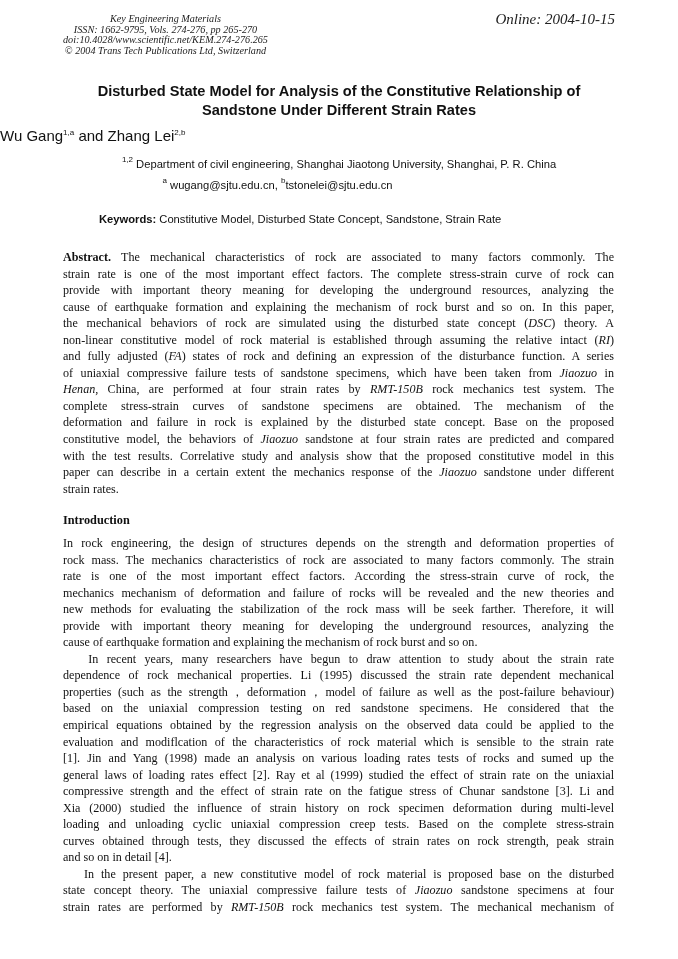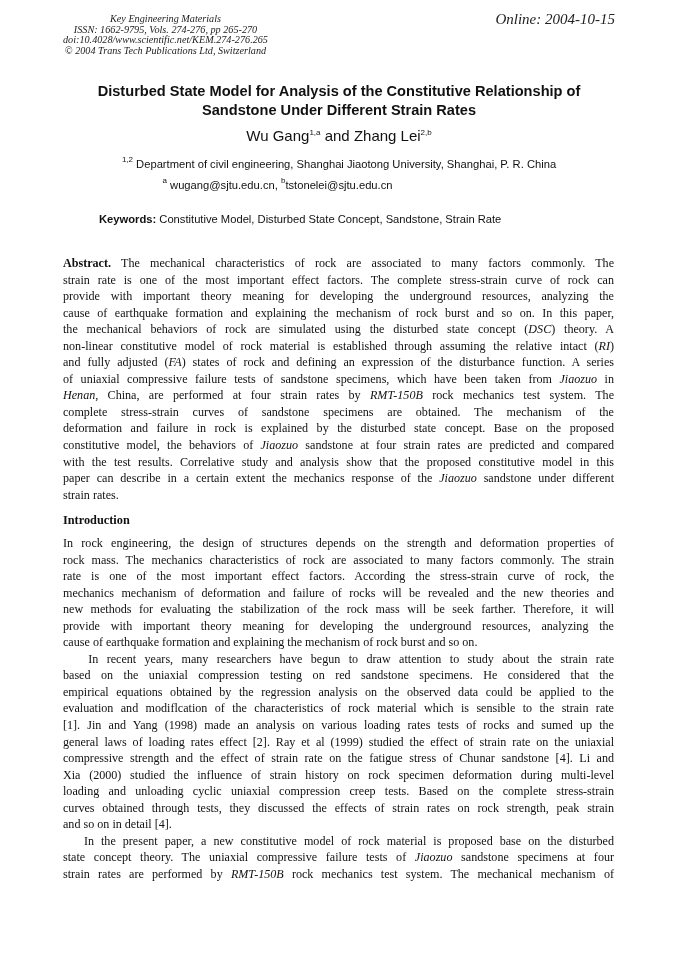--- a/index.html
+++ b/index.html
@@ -2,21 +2,21 @@
 <html><head>
 <meta charset="utf-8">
 <style>
   html, body { margin: 0; padding: 0; background: #ffffff; }
   body { width: 678px; height: 959px; position: relative; overflow: hidden; color: #111; }
   .page { position: absolute; left: 0; top: 0; width: 678px; height: 959px; }
   .hdr { position: absolute; left: 63px; top: 14px; font-family: "Liberation Serif", serif; font-style: italic; font-size: 10.2px; line-height: 10.6px; color: #222; }
   .hdr div { white-space: nowrap; text-align: center; }
   .online { position: absolute; right: 63px; top: 14px; font-family: "Liberation Serif", serif; font-style: italic; font-size: 15px; line-height: 10.6px; color: #222; }
   .title { position: absolute; left: 40px; width: 598px; top: 82px; text-align: center; font-family: "Liberation Sans", sans-serif; font-weight: bold; font-size: 14.6px; line-height: 18.5px; color: #111; }
-  .authors { position: absolute; left: 0; width: 678px; top: 127px; text-align: center; font-family: "Liberation Sans", sans-serif; font-size: 15px; line-height: 18px; }
+  .authors { position: absolute; left: 0; width: 678px; top: 127px; font-family: "Liberation Sans", sans-serif; font-size: 15px; line-height: 18px; }
   .authors sup, .affil sup, .emails sup { font-size: 8px; vertical-align: 6px; line-height: 0; }
   .affil { position: absolute; left: 0; width: 678px; top: 157px; text-align: center; font-family: "Liberation Sans", sans-serif; font-size: 11.2px; line-height: 14px; }
   .emails { position: absolute; left: 0; width: 555px; top: 178px; text-align: center; font-family: "Liberation Sans", sans-serif; font-size: 11.2px; line-height: 14px; }
   .keywords { position: absolute; left: 63px; top: 212px; font-family: "Liberation Sans", sans-serif; font-size: 11.2px; line-height: 14px; white-space: nowrap; }
   .keywords b { font-weight: bold; margin-left: 36px; }
   .para { position: absolute; left: 63px; width: 551px; font-family: "Liberation Serif", serif; font-size: 12.1px; line-height: 16.55px; text-align: justify; color: #111; }
   .para .ln { display: block; text-align: justify; text-align-last: justify; white-space: nowrap; overflow: visible; height: 16.55px; }
   .para .ln.last { text-align-last: left; }
   .section-head { position: absolute; left: 63px; top: 513px; font-family: Liberation Serif, serif; font-weight: bold; font-size: 12.3px; line-height: 15px; }
   i { font-style: italic; }
@@ -41,21 +41,21 @@
   </div>
 
   <div class="authors"><span>Wu Gang</span><sup>1,a</sup><span> and </span><span>Zhang Lei</span><sup>2,b</sup></div>
 
   <div class="affil"><sup>1,2</sup><span> Department of civil engineering, Shanghai Jiaotong University, Shanghai, P. R. China</span></div>
 
   <div class="emails"><sup>a</sup><span> wugang@sjtu.edu.cn, </span><sup>b</sup><span>tstonelei@sjtu.edu.cn</span></div>
 
   <div class="keywords"><b>Keywords:</b><span> Constitutive Model, Disturbed State Concept, Sandstone, Strain Rate</span></div>
 
-  <div class="para" id="abstract" style="top:255px;">
+  <div class="para" id="abstract" style="top:249px;">
       <span class="ln"><span class="ab-label">Abstract.</span><span> The mechanical characteristics of rock are associated to many factors commonly. The</span></span>
       <span class="ln"><span>strain rate is one of the most important effect factors. The complete stress-strain curve of rock can</span></span>
       <span class="ln"><span>provide with important theory meaning for developing the underground resources, analyzing the</span></span>
       <span class="ln"><span>cause of earthquake formation and explaining the mechanism of rock burst and so on. In this paper,</span></span>
       <span class="ln"><span>the mechanical behaviors of rock are simulated using the disturbed state concept (</span><i>DSC</i><span>) theory. A</span></span>
       <span class="ln"><span>non-linear constitutive model of rock material is established through assuming the relative intact (</span><i>RI</i><span>)</span></span>
       <span class="ln"><span>and fully adjusted (</span><i>FA</i><span>) states of rock and defining an expression of the disturbance function. A series</span></span>
       <span class="ln"><span>of uniaxial compressive failure tests of sandstone specimens, which have been taken from </span><i>Jiaozuo</i><span> in</span></span>
       <span class="ln"><span></span><i>Henan</i><span>, China, are performed at four strain rates by </span><i>RMT-150B</i><span> rock mechanics test system. The</span></span>
       <span class="ln"><span>complete stress-strain curves of sandstone specimens are obtained. The mechanism of the</span></span>
@@ -70,26 +70,28 @@
 
   <div class="para" id="intro" style="top:535px;">
       <span class="ln">In rock engineering, the design of structures depends on the strength and deformation properties of</span>
       <span class="ln">rock mass. The mechanics characteristics of rock are associated to many factors commonly. The strain</span>
       <span class="ln">rate is one of the most important effect factors. According the stress-strain curve of rock, the</span>
       <span class="ln">mechanics mechanism of deformation and failure of rocks will be revealed and the new theories and</span>
       <span class="ln">new methods for evaluating the stabilization of the rock mass will be seek farther. Therefore, it will</span>
       <span class="ln">provide with important theory meaning for developing the underground resources, analyzing the</span>
       <span class="ln last">cause of earthquake formation and explaining the mechanism of rock burst and so on.</span>
       <span class="ln">&nbsp;&nbsp;&nbsp;In recent years, many researchers have begun to draw attention to study about the strain rate</span>
+      <span class="ln">dependence of rock mechanical properties. Li (1995) discussed the strain rate dependent mechanical</span>
+      <span class="ln">properties (such as the strength，deformation，model of failure as well as the post-failure behaviour)</span>
       <span class="ln">based on the uniaxial compression testing on red sandstone specimens. He considered that the</span>
       <span class="ln">empirical equations obtained by the regression analysis on the observed data could be applied to the</span>
       <span class="ln">evaluation and modiflcation of the characteristics of rock material which is sensible to the strain rate</span>
       <span class="ln">[1]. Jin and Yang (1998) made an analysis on various loading rates tests of rocks and sumed up the</span>
       <span class="ln">general laws of loading rates effect [2]. Ray et al (1999) studied the effect of strain rate on the uniaxial</span>
-      <span class="ln">compressive strength and the effect of strain rate on the fatigue stress of Chunar sandstone [4]. Li and</span>
+      <span class="ln">compressive strength and the effect of strain rate on the fatigue stress of Chunar sandstone [3]. Li and</span>
       <span class="ln">Xia (2000) studied the influence of strain history on rock specimen deformation during multi-level</span>
       <span class="ln">loading and unloading cyclic uniaxial compression creep tests. Based on the complete stress-strain</span>
       <span class="ln">curves obtained through tests, they discussed the effects of strain rates on rock strength, peak strain</span>
       <span class="ln last">and so on in detail [4].</span>
       <span class="ln"><span>&nbsp;&nbsp;&nbsp;In the present paper, a new constitutive model of rock material is proposed base on the disturbed</span></span>
       <span class="ln"><span>state concept theory. The uniaxial compressive failure tests of </span><i>Jiaozuo</i><span> sandstone specimens at four</span></span>
       <span class="ln"><span>strain rates are performed by </span><i>RMT-150B</i><span> rock mechanics test system. The mechanical mechanism of</span></span>
     </div>
 
 </div>

